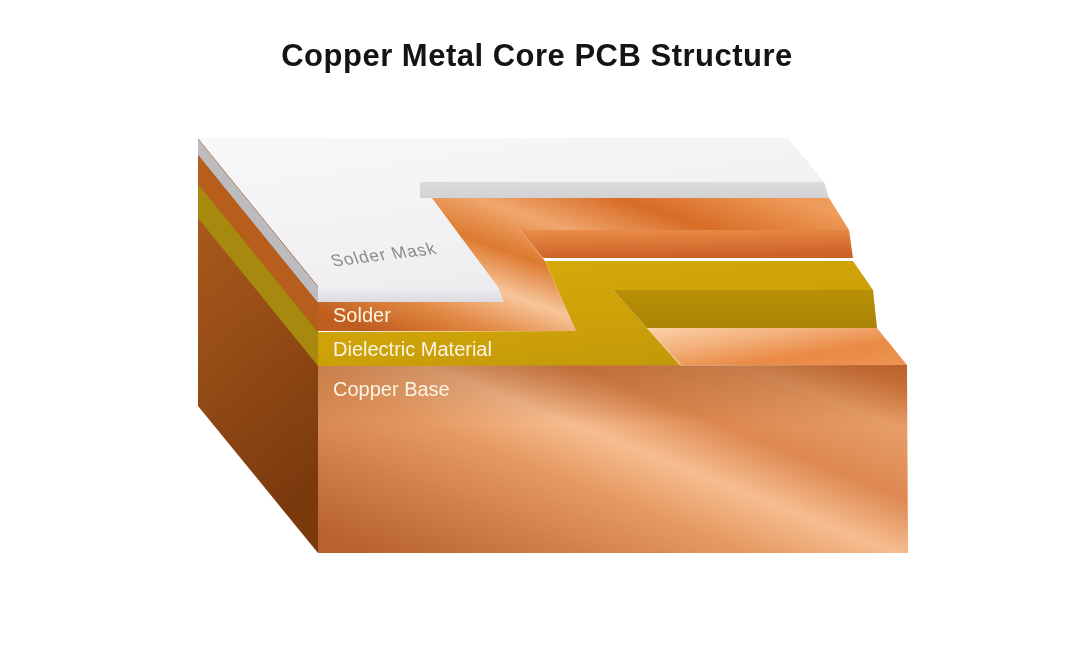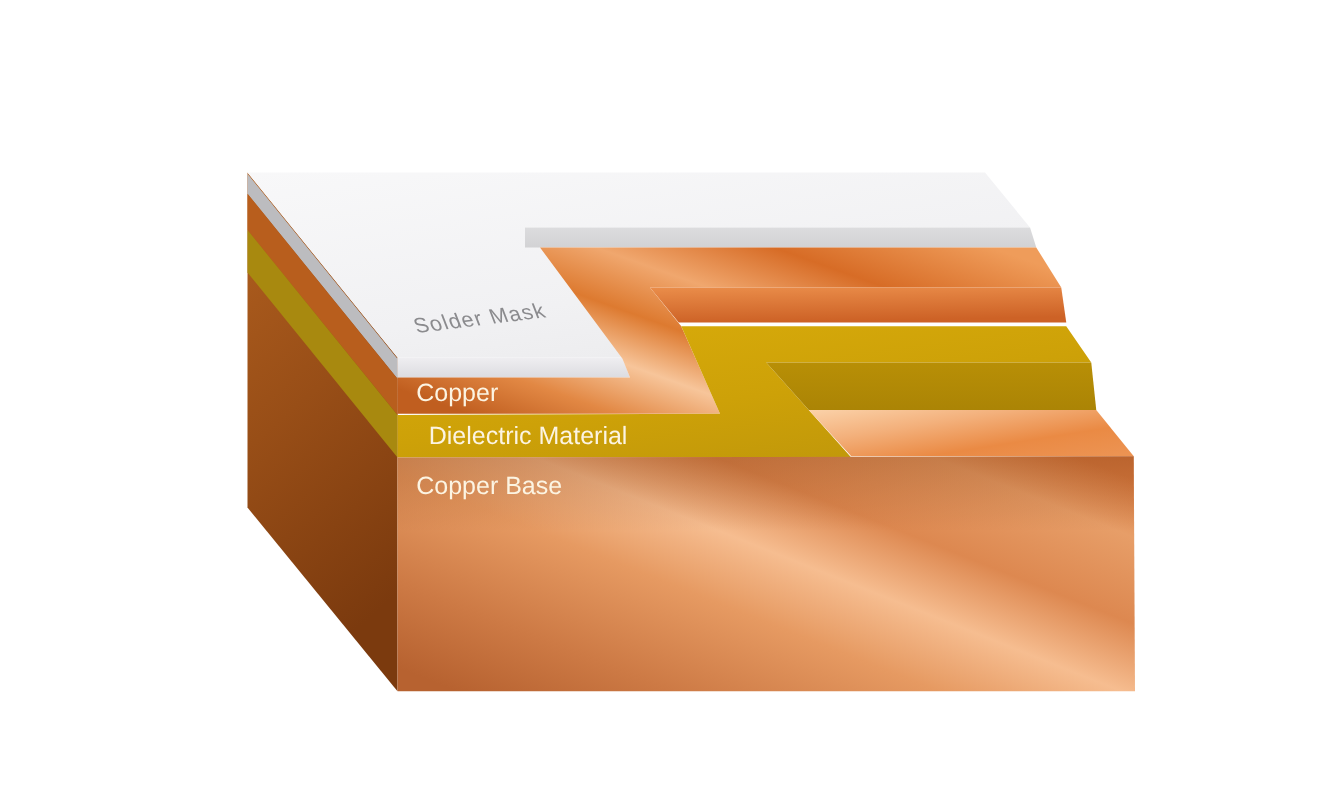--- a/index.html
+++ b/index.html
@@ -49,28 +49,29 @@
     color: #8b8b8e;
     transform: rotate(-7deg) skewX(14deg);
     transform-origin: left top;
   }
   .label-front {
     left: 333px;
     font-size: 20px;
     color: #fcf4e2;
   }
   .label-copper      { top: 304px; }
-  .label-dielectric  { top: 338px; margin-left: 10px; }
+  .label-dielectric  { top: 338px; }
   .label-copper-base { top: 378px; text-align: center; }
 </style>
 </head>
 <body>
 
 <div class="stage">
 
+  <h1 class="page-title">Copper Metal Core PCB Structure</h1>
 
   <svg class="pcb-svg" viewBox="0 0 1074 646" xmlns="http://www.w3.org/2000/svg">
     <defs>
       <linearGradient id="gLeftFace" x1="0" y1="0" x2="0.25" y2="1">
         <stop offset="0" stop-color="#b2601f"></stop>
         <stop offset="0.5" stop-color="#984e17"></stop>
         <stop offset="1" stop-color="#7b3a0e"></stop>
       </linearGradient>
       <linearGradient id="gSolderTop" x1="0" y1="0" x2="0.6" y2="1">
         <stop offset="0" stop-color="#f8f8f9"></stop>
@@ -143,17 +144,17 @@
 
     <polygon points="545,261 853,261 873,290 613,290 647,328 681,366 318,366 318,332 576,331" fill="url(#gGold)"></polygon>
     <polygon points="613,290 873,290 877,328 647,328" fill="url(#gGoldCut)"></polygon>
 
     <polygon points="647,328 877,328 907,365 681,365" fill="url(#gBaseTop)"></polygon>
     <polygon points="318,366 907,365 908,553 318,553" fill="url(#gBaseFront)"></polygon>
     <polygon points="318,366 907,365 907,424 318,425" fill="url(#gBaseTopShade)"></polygon>
   </svg>
 
   <div class="layer-label label-solder">Solder Mask</div>
-  <div class="layer-label label-front label-copper">Copper</div>
+  <div class="layer-label label-front label-copper">Solder</div>
   <div class="layer-label label-front label-dielectric">Dielectric Material</div>
   <div class="layer-label label-front label-copper-base">Copper Base</div>
 
 </div>
 
 </body></html>

